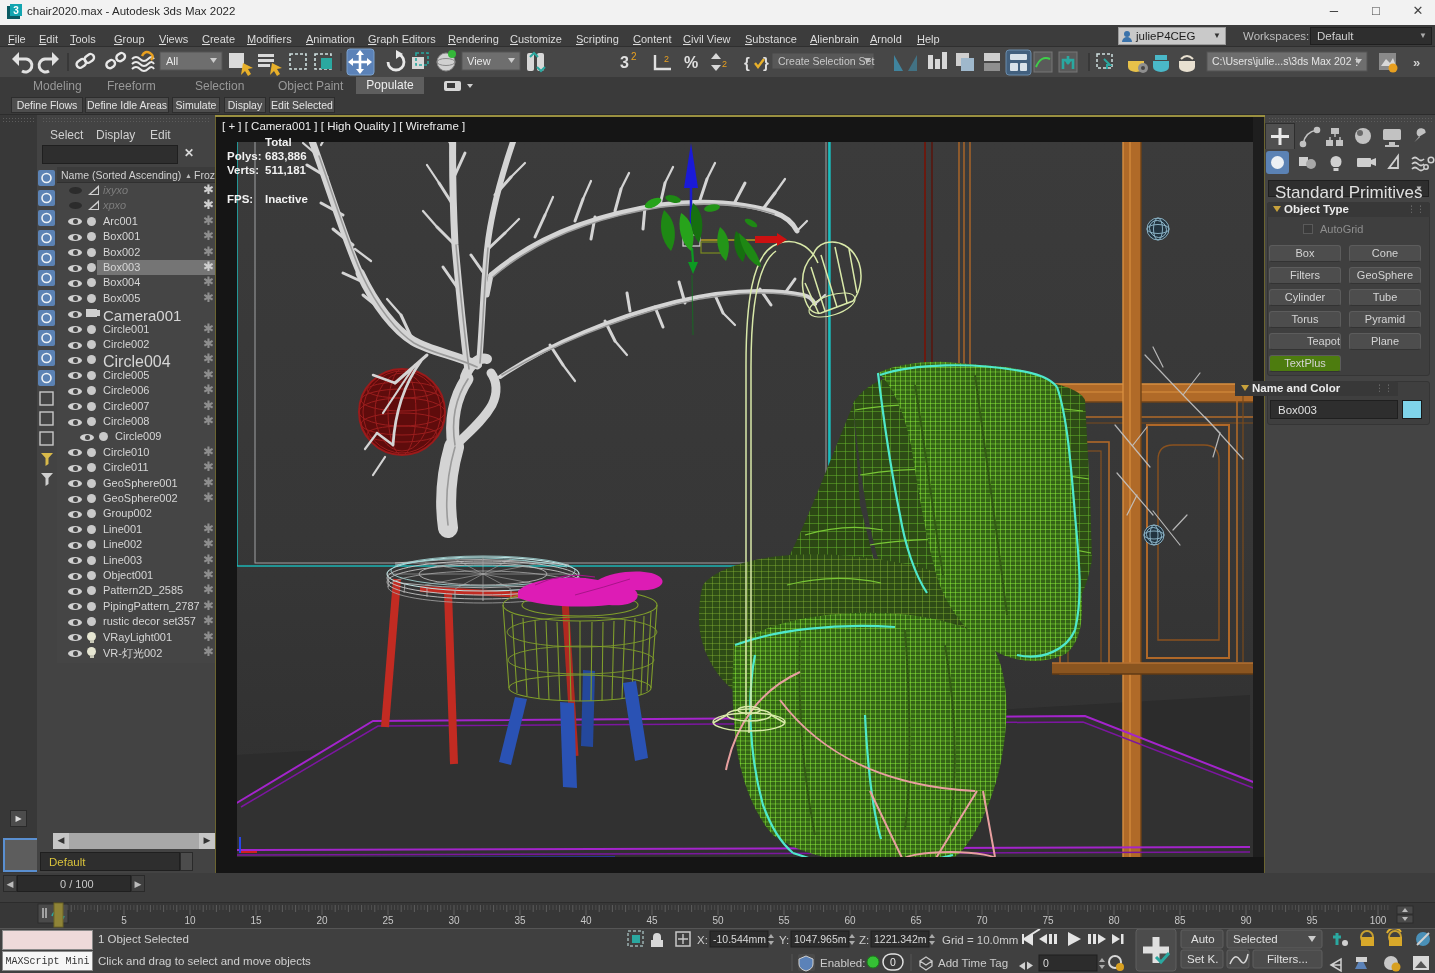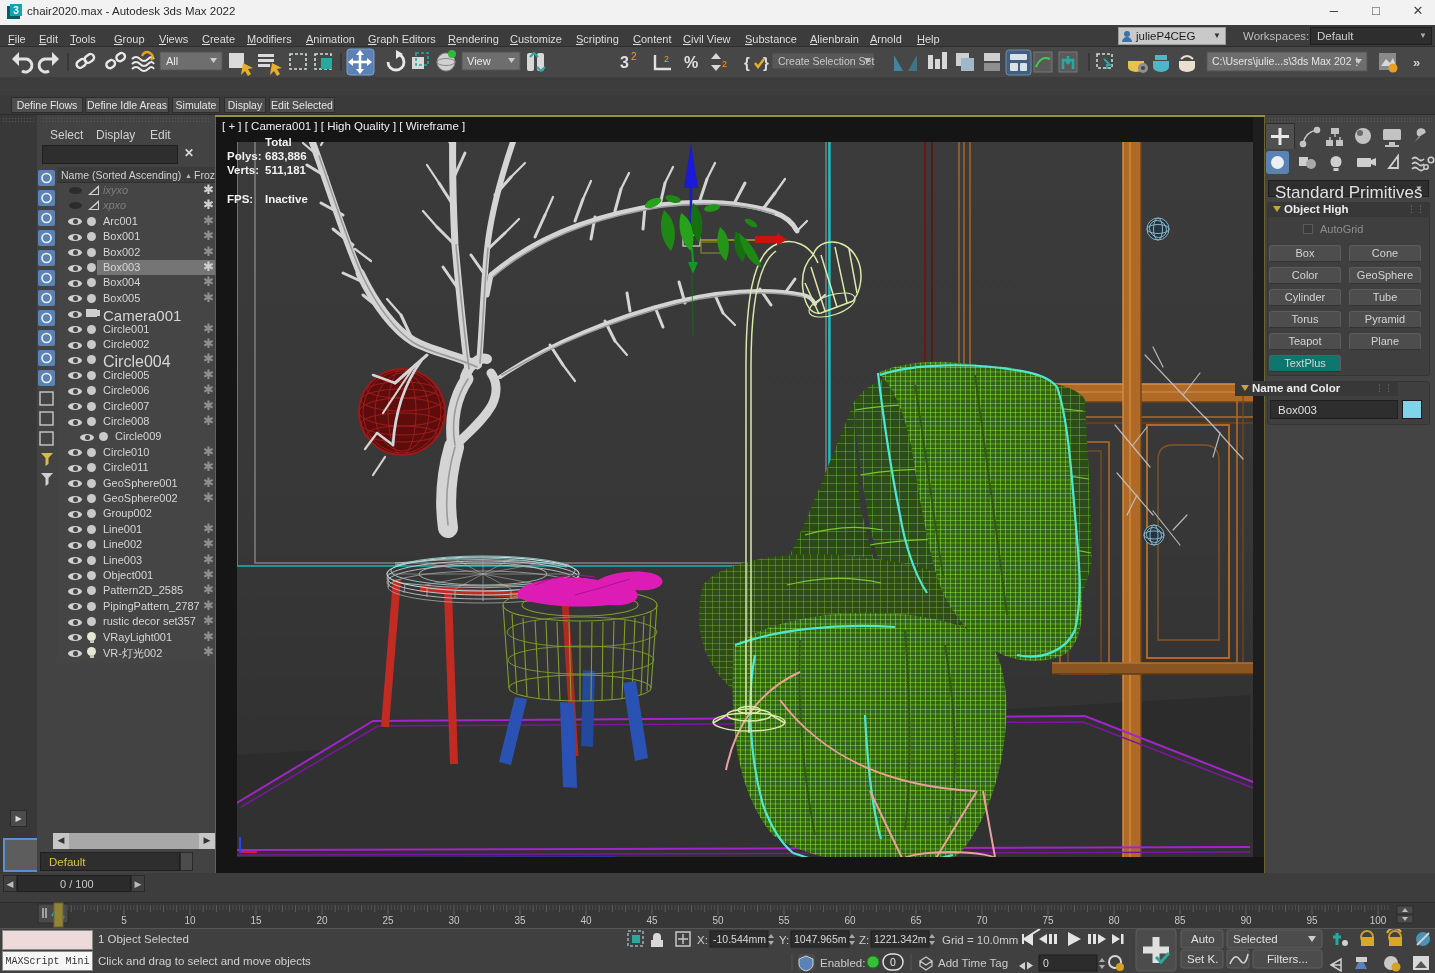--- a/index.html
+++ b/index.html
@@ -194,20 +194,32 @@
 <text x="1212" y="18" font-size="10.5" fill="#e4e4e4">C:\Users\julie...s\3ds Max 202⋮</text>
 <path d="M1355,12 l7,0 -3.5,5z" fill="#ccc"></path>
 <g>
           <rect x="1379" y="6" width="17" height="17" fill="#8a8a8a"></rect>
           <path d="M1381,19 l5,-7 4,4 3,-5 3,8z" fill="#d8d8d8"></path>
           <circle cx="1393" cy="21" r="4.5" fill="#e8a020"></circle>
         </g>
 <text x="1413" y="20" font-size="13" fill="#d0d0d0" font-weight="bold">»</text>
 </svg>
     </div>
+<div class="abs ribtabs">
+      <div class="ribtab" style="left:33px">Modeling</div>
+      <div class="ribtab" style="left:107px">Freeform</div>
+      <div class="ribtab" style="left:195px">Selection</div>
+      <div class="ribtab" style="left:278px">Object Paint</div>
+      <div class="abs" style="left:356px;top:0;width:68px;height:17px;background:#5e5e5e;color:#ededed;font-size:12px;text-align:center;line-height:16px;">Populate</div>
+ <svg class="abs" style="left:444px;top:3px" width="30" height="12">
+        <rect x="0" y="1" width="17" height="10" rx="2" fill="#d6d6d6"></rect>
+        <rect x="3" y="3" width="8" height="5" fill="#3a3a3a"></rect>
+        <path d="M23,4 l6,0 -3,4z" fill="#cfcfcf"></path>
+      </svg>
+</div>
 <div class="abs ribrow">
       <div class="ribbtn" style="left:11px;width:72px">Define Flows</div>
       <div class="ribbtn" style="left:85px;width:84px">Define Idle Areas</div>
       <div class="ribbtn" style="left:172px;width:48px">Simulate</div>
       <div class="ribbtn" style="left:224px;width:42px">Display</div>
       <div class="ribbtn" style="left:269px;width:66px">Edit Selected</div>
     </div>
 <div class="abs" style="left:0;top:115px;width:37px;height:758px;background:#383838"></div>
 <div class="abs dots" style="left:2px;top:117px;width:33px;height:6px"></div>
 <div class="abs" style="left:10px;top:810px;width:17px;height:17px;background:#4c4c4c;border:1px solid #2a2a2a;color:#ddd;font-size:8px;text-align:center;line-height:16px">▶</div>
@@ -847,36 +859,36 @@
  <circle cx="166" cy="9" r="2.8" fill="none" stroke="#cfcfcf" stroke-width="1.5"></circle>
       <circle cx="161" cy="16" r="2.2" fill="none" stroke="#cfcfcf" stroke-width="1.5"></circle>
 </svg>
 <div class="abs field" style="left:1268px;top:180px;width:161px;height:17px">
       <span style="position:absolute;left:6px;top:2px;font-size:17px;color:#e0e0e0">Standard Primitives</span>
       <span style="position:absolute;right:5px;top:3px;font-size:8px;color:#bbb">▼</span>
     </div>
 <div class="abs" style="left:1267px;top:202px;width:163px;height:174px;background:#3f3f3f;border:1px solid #353535;border-radius:3px"></div>
 <div class="abs" style="left:1267px;top:202px;width:163px;height:15px;background:#383838;border-radius:3px 3px 0 0">
  <span style="position:absolute;left:6px;top:4px;width:0;height:0;border-left:4px solid transparent;border-right:4px solid transparent;border-top:6px solid #c8a23c"></span>
- <span style="position:absolute;left:17px;top:1px;font-size:11.5px;font-weight:bold;color:#ececec">Object High</span>
+ <span style="position:absolute;left:17px;top:1px;font-size:11.5px;font-weight:bold;color:#ececec">Object Type</span>
  <span style="position:absolute;right:5px;top:2px;font-size:9px;color:#777">⋮⋮</span>
 </div>
 <div class="abs" style="left:1303px;top:224px;width:10px;height:10px;background:#3a3a3a;border:1px solid #5a5a5a"></div>
 <div class="stext" style="left:1320px;top:223px;color:#8e8e8e">AutoGrid</div>
 <div class="abs" style="left:1269px;top:245px;width:72px;height:17px;background:#4d4d4d;border:1px solid #5c5c5c;border-bottom-color:#333;border-radius:3px;color:#d4d4d4;font-size:11px;text-align:center;line-height:15px">Box</div>
     <div class="abs" style="left:1349px;top:245px;width:72px;height:17px;background:#4d4d4d;border:1px solid #5c5c5c;border-bottom-color:#333;border-radius:3px;color:#d4d4d4;font-size:11px;text-align:center;line-height:15px">Cone</div>
-    <div class="abs" style="left:1269px;top:267px;width:72px;height:17px;background:#4d4d4d;border:1px solid #5c5c5c;border-bottom-color:#333;border-radius:3px;color:#d4d4d4;font-size:11px;text-align:center;line-height:15px">Color</div>
+    <div class="abs" style="left:1269px;top:267px;width:72px;height:17px;background:#4d4d4d;border:1px solid #5c5c5c;border-bottom-color:#333;border-radius:3px;color:#d4d4d4;font-size:11px;text-align:center;line-height:15px">Filters</div>
     <div class="abs" style="left:1349px;top:267px;width:72px;height:17px;background:#4d4d4d;border:1px solid #5c5c5c;border-bottom-color:#333;border-radius:3px;color:#d4d4d4;font-size:11px;text-align:center;line-height:15px">GeoSphere</div>
     <div class="abs" style="left:1269px;top:289px;width:72px;height:17px;background:#4d4d4d;border:1px solid #5c5c5c;border-bottom-color:#333;border-radius:3px;color:#d4d4d4;font-size:11px;text-align:center;line-height:15px">Cylinder</div>
     <div class="abs" style="left:1349px;top:289px;width:72px;height:17px;background:#4d4d4d;border:1px solid #5c5c5c;border-bottom-color:#333;border-radius:3px;color:#d4d4d4;font-size:11px;text-align:center;line-height:15px">Tube</div>
     <div class="abs" style="left:1269px;top:311px;width:72px;height:17px;background:#4d4d4d;border:1px solid #5c5c5c;border-bottom-color:#333;border-radius:3px;color:#d4d4d4;font-size:11px;text-align:center;line-height:15px">Torus</div>
     <div class="abs" style="left:1349px;top:311px;width:72px;height:17px;background:#4d4d4d;border:1px solid #5c5c5c;border-bottom-color:#333;border-radius:3px;color:#d4d4d4;font-size:11px;text-align:center;line-height:15px">Pyramid</div>
-    <div class="abs" style="left:1269px;top:333px;width:72px;height:17px;background:#4d4d4d;border:1px solid #5c5c5c;border-bottom-color:#333;border-radius:3px;color:#d4d4d4;font-size:11px;text-align:center;line-height:15px">Teapot</div>
+    <div class="abs" style="left:1269px;top:333px;width:72px;height:17px;background:#4d4d4d;border:1px solid #5c5c5c;border-bottom-color:#333;border-radius:3px;color:#d4d4d4;font-size:11px;text-align:right;line-height:15px">Teapot</div>
     <div class="abs" style="left:1349px;top:333px;width:72px;height:17px;background:#4d4d4d;border:1px solid #5c5c5c;border-bottom-color:#333;border-radius:3px;color:#d4d4d4;font-size:11px;text-align:center;line-height:15px">Plane</div>
-    <div class="abs" style="left:1269px;top:355px;width:72px;height:17px;background:#0f766e;border:1px solid #5c5c5c;border-bottom-color:#333;border-radius:3px;color:#d4d4d4;font-size:11px;text-align:center;line-height:15px">TextPlus</div>
+    <div class="abs" style="left:1269px;top:355px;width:72px;height:17px;background:#4d7c0f;border:1px solid #5c5c5c;border-bottom-color:#333;border-radius:3px;color:#d4d4d4;font-size:11px;text-align:center;line-height:15px">TextPlus</div>
 <div class="abs" style="left:1267px;top:381px;width:163px;height:44px;background:#3f3f3f;border:1px solid #353535;border-radius:3px"></div>
 <div class="abs" style="left:1235px;top:381px;width:163px;height:15px;background:#383838;border-radius:3px 3px 0 0">
  <span style="position:absolute;left:6px;top:4px;width:0;height:0;border-left:4px solid transparent;border-right:4px solid transparent;border-top:6px solid #c8a23c"></span>
  <span style="position:absolute;left:17px;top:1px;font-size:11.5px;font-weight:bold;color:#ececec">Name and Color</span>
  <span style="position:absolute;right:5px;top:2px;font-size:9px;color:#777">⋮⋮</span>
 </div>
 <div class="abs field" style="left:1270px;top:400px;width:128px;height:19px">
       <span style="position:absolute;left:7px;top:3px;font-size:11.5px;color:#e0e0e0">Box003</span>
     </div>
 <div class="abs" style="left:1402px;top:400px;width:20px;height:19px;background:#7fd4ea;border:1px solid #1a1a1a"></div>

